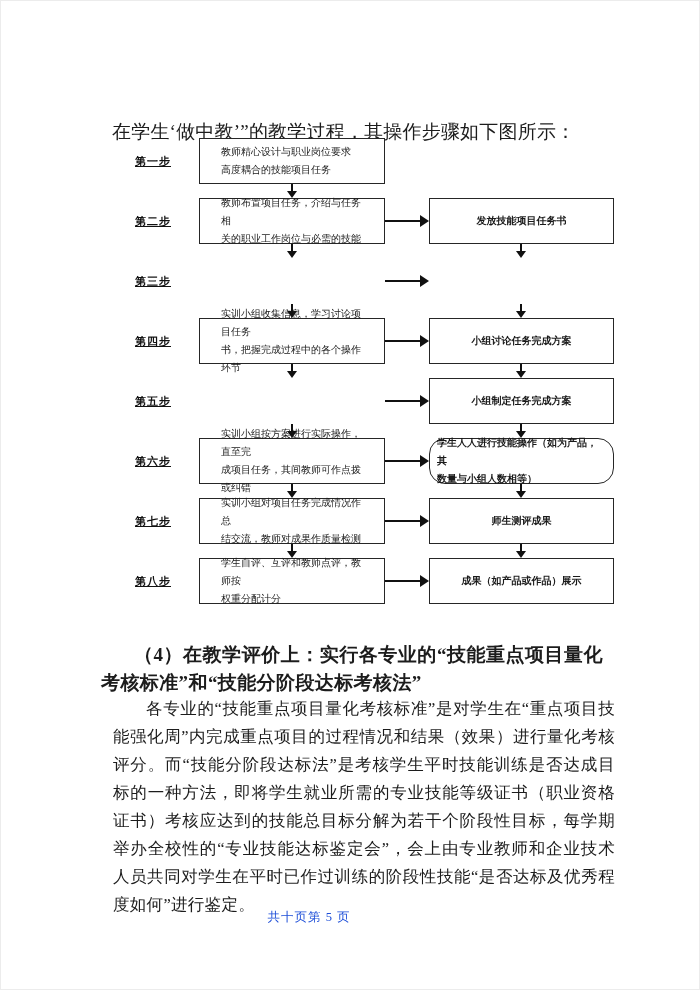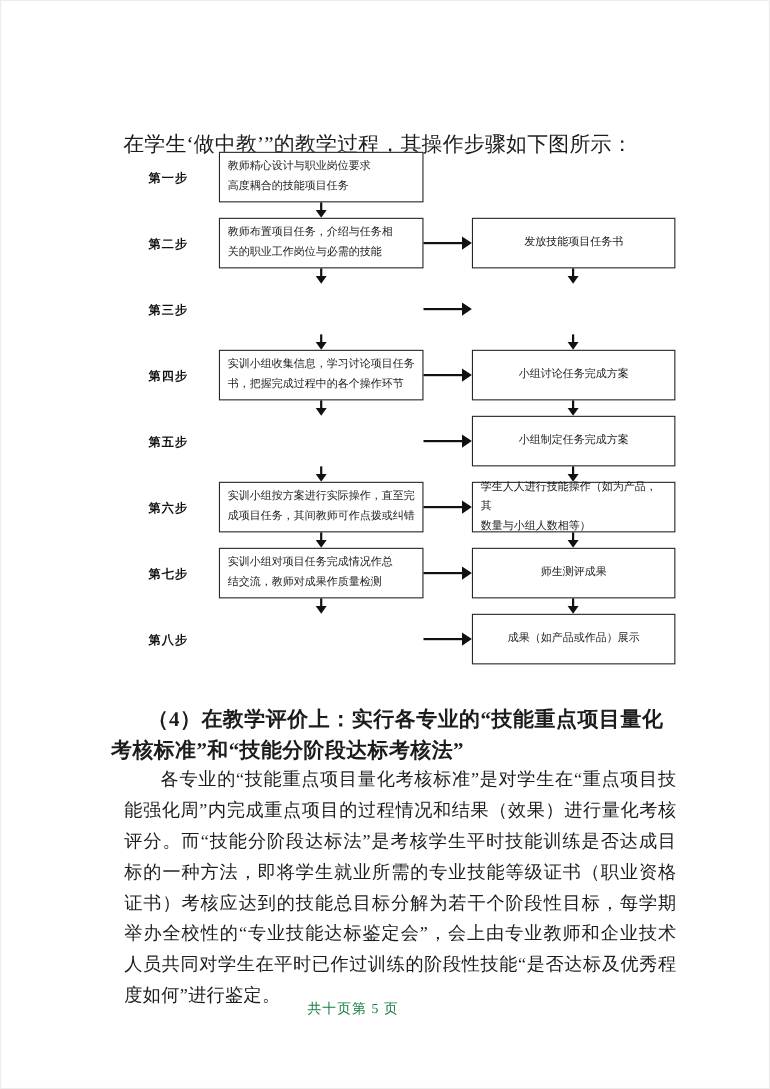--- a/index.html
+++ b/index.html
@@ -9,31 +9,31 @@
     font-family:"Liberation Serif","DejaVu Serif",serif; color:#1c1c1c;
     overflow:hidden;
   }
   .intro {
     position:absolute; top:98px; left:111px; width:505px;
     font-size:19px; line-height:28px; letter-spacing:0.2px;
   }
   .flowchart { position:absolute; top:0; left:0; width:700px; height:620px; }
   .step-label {
     position:absolute; left:128px; width:48px; text-align:center;
-    font-size:11px; font-weight:bold; color:#111; letter-spacing:1px;
+    font-size:11px; font-weight:bold; color:#111; letter-spacing:1px;text-decoration:underline;
   }
   .fbox {
     position:absolute; box-sizing:border-box; background:#fff;
     border:1.5px solid #262626; height:46px;
     display:flex; flex-direction:column; justify-content:center;
     font-size:10px; line-height:18px; white-space:pre-line; color:#1a1a1a;
   }
-  .lbox { left:198px; width:186px; padding:2px 7px; text-align:left; }
-  .rbox { left:428px; width:185px; padding:2px 7px; text-align:center; }
-  .rbox.two { text-align:left; }
+  .lbox { left:198px; width:186px; padding:2px 21px; text-align:left; }
+  .rbox { left:428px; width:185px; padding:2px 7px; text-align:center;font-weight:bold; }
+  .rbox.two { text-align:left;border-radius:16px; }
   .varrow { position:absolute; width:14px; height:14px; }
   .varrow::before {
     content:""; position:absolute; left:6px; top:0; width:2px; height:8px; background:#111;
   }
   .varrow::after {
     content:""; position:absolute; left:2px; top:7px; width:0; height:0;
     border-left:5px solid transparent; border-right:5px solid transparent;
     border-top:7px solid #111;
   }
   .harrow { position:absolute; width:44px; height:14px; }
@@ -49,22 +49,22 @@
     position:absolute; top:621px; left:100px; width:502px;
     font-size:19px; line-height:28px; font-weight:bold;
     text-indent:33px; text-align:justify; letter-spacing:0.4px;
   }
   .bodytext {
     position:absolute; top:677px; left:100px; width:502px;
     font-size:16.5px; line-height:28px; text-indent:33px;
     text-align:justify; letter-spacing:0.3px;margin-left:12px;
   }
   .footer {
-    position:absolute; top:908px; left:12px; width:616px;
-    text-align:center; font-size:12.5px; color:#15803d; letter-spacing:1px;
+    position:absolute; top:908px; left:0; width:616px;
+    text-align:center; font-size:12.5px; color:#1d4ed8; letter-spacing:1px;
   }
 </style>
 </head>
 <body>
 
 <div class="page">
 
   <p class="intro">在学生‘做中教’”的教学过程，其操作步骤如下图所示：</p>
 
   <div class="flowchart">
@@ -112,20 +112,22 @@
 
     <div class="step-label" style="top:513px">第七步</div>
     <div class="fbox lbox" style="top:497px">实训小组对项目任务完成情况作总
 结交流，教师对成果作质量检测</div>
     <div class="harrow" style="left:384px;top:513px"></div>
     <div class="fbox rbox" style="top:497px">师生测评成果</div>
     <div class="varrow" style="left:284px;top:543px"></div>
     <div class="varrow" style="left:513px;top:543px"></div>
 
     <div class="step-label" style="top:573px">第八步</div>
+    <div class="fbox lbox" style="top:557px">学生自评、互评和教师点评，教师按
+权重分配计分</div>
     <div class="harrow" style="left:384px;top:573px"></div>
     <div class="fbox rbox" style="top:557px">成果（如产品或作品）展示</div>
 
   </div>
 
   <p class="heading">（4）在教学评价上：实行各专业的“技能重点项目量化考核标准”和“技能分阶段达标考核法”</p>
 
   <p class="bodytext">各专业的“技能重点项目量化考核标准”是对学生在“重点项目技能强化周”内完成重点项目的过程情况和结果（效果）进行量化考核评分。而“技能分阶段达标法”是考核学生平时技能训练是否达成目标的一种方法，即将学生就业所需的专业技能等级证书（职业资格证书）考核应达到的技能总目标分解为若干个阶段性目标，每学期举办全校性的“专业技能达标鉴定会”，会上由专业教师和企业技术人员共同对学生在平时已作过训练的阶段性技能“是否达标及优秀程度如何”进行鉴定。</p>
 
   <div class="footer">共十页第 5 页</div>

